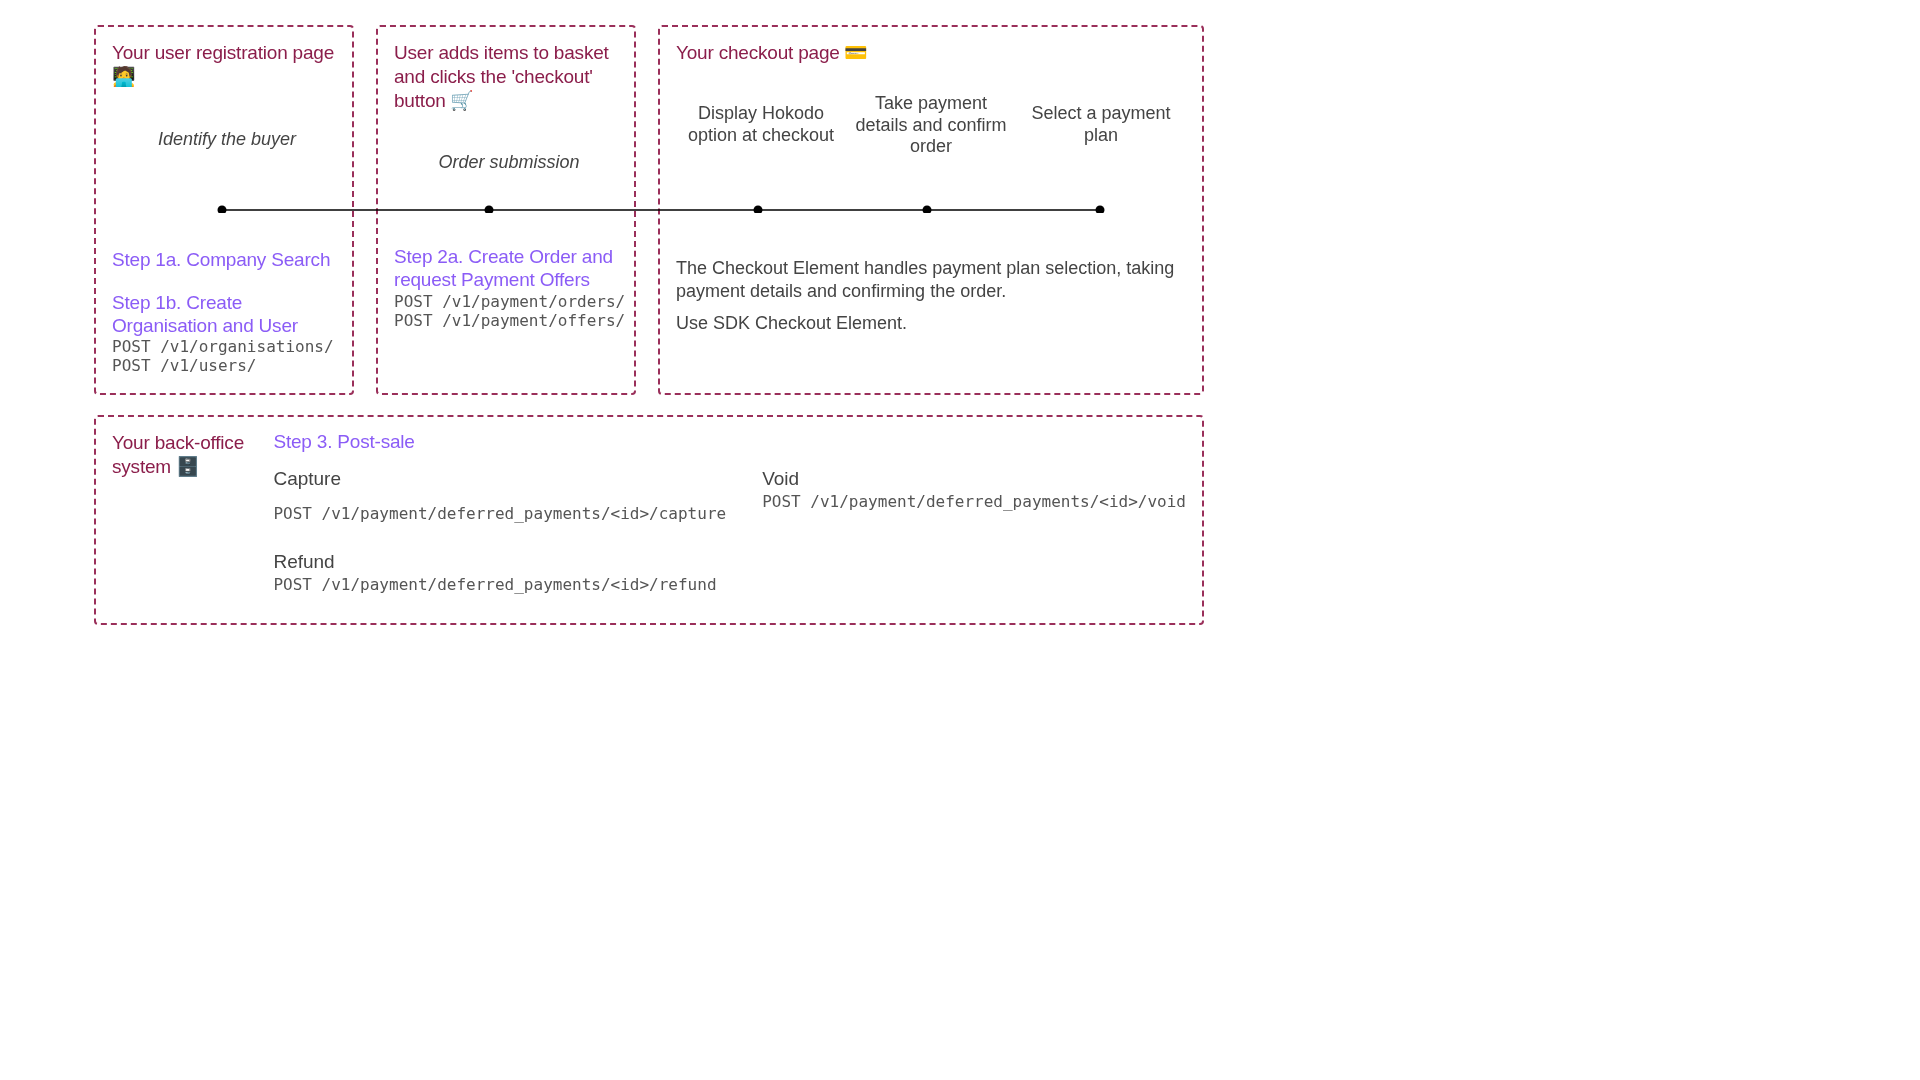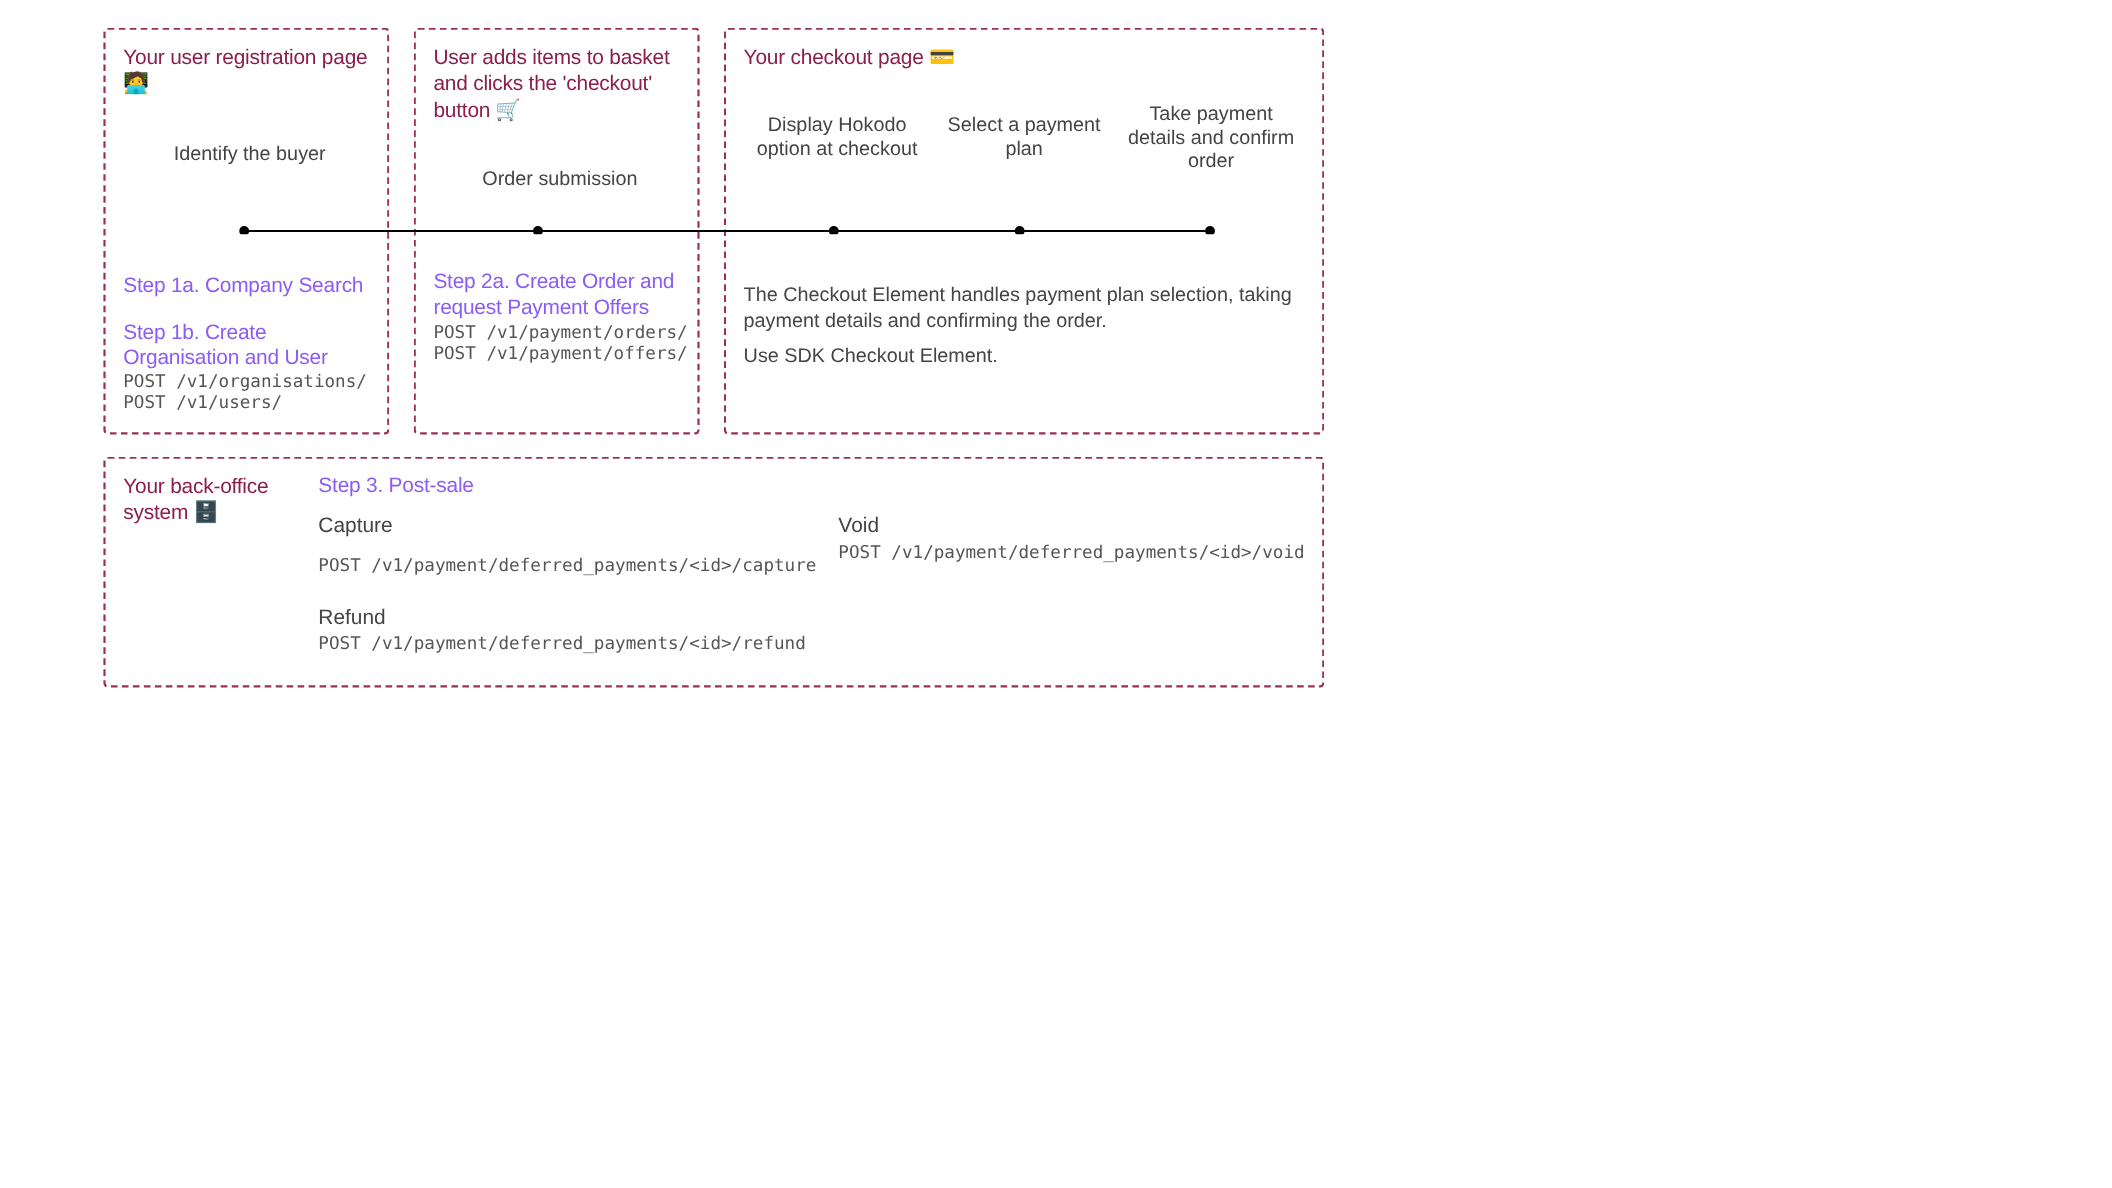--- a/index.html
+++ b/index.html
@@ -36,20 +36,21 @@
     font-size: 19px;
     line-height: 1.25;
     letter-spacing: -0.2px;
     min-height: 70px;
   }
 
   .timeline-zone {
     position: relative;
     height: 90px;
     margin-top: 4px;
+    font-style: italic;
   }
   .timeline-line {
     position: absolute;
     left: 0; top: 0;
     width: 1080px; height: 188px;
     pointer-events: none;
     z-index: 2;
   }
 
   .timeline-label {
@@ -99,21 +100,21 @@
     display: flex;
   }
   .box4-left {
     width: 185px;
   }
   .box4-right {
     flex: 1;
   }
   .ps-row {
     display: flex;
-    gap: 20px;
+    gap: 36px;
     margin-top: 14px;
     justify-content: space-between;
   }
   .ps-col { flex: 1; }
   .ps-label {
     font-size: 19px;
     color: #444;
   }
 
   
@@ -158,22 +159,22 @@
         <div style="height:36px"></div>
         <div class="step-title">Step 2a. Create Order and request Payment Offers</div>
         <div class="code">POST /v1/payment/orders/</div>
         <div class="code">POST /v1/payment/offers/</div>
       </div>
 
       <div class="dashed-box box3">
         <div class="ctx-title" style="min-height:44px">Your checkout page 💳</div>
         <div class="box3-tl" style="height:76px">
           <div class="tl-col">Display Hokodo option at checkout</div>
+          <div class="tl-col" style="margin-top:-10px">Take payment details and confirm order</div>
           <div class="tl-col">Select a payment plan</div>
-          <div class="tl-col" style="margin-top:-10px">Take payment details and confirm order</div>
         </div>
         <div style="height:60px"></div>
         <div class="body-text" style="margin-top:18px">The Checkout Element handles payment plan selection, taking payment details and confirming the order.</div>
         <div class="body-text">Use SDK Checkout Element.</div>
       </div>
 
     </div>
   </div>
 
   <div class="dashed-box box4">

